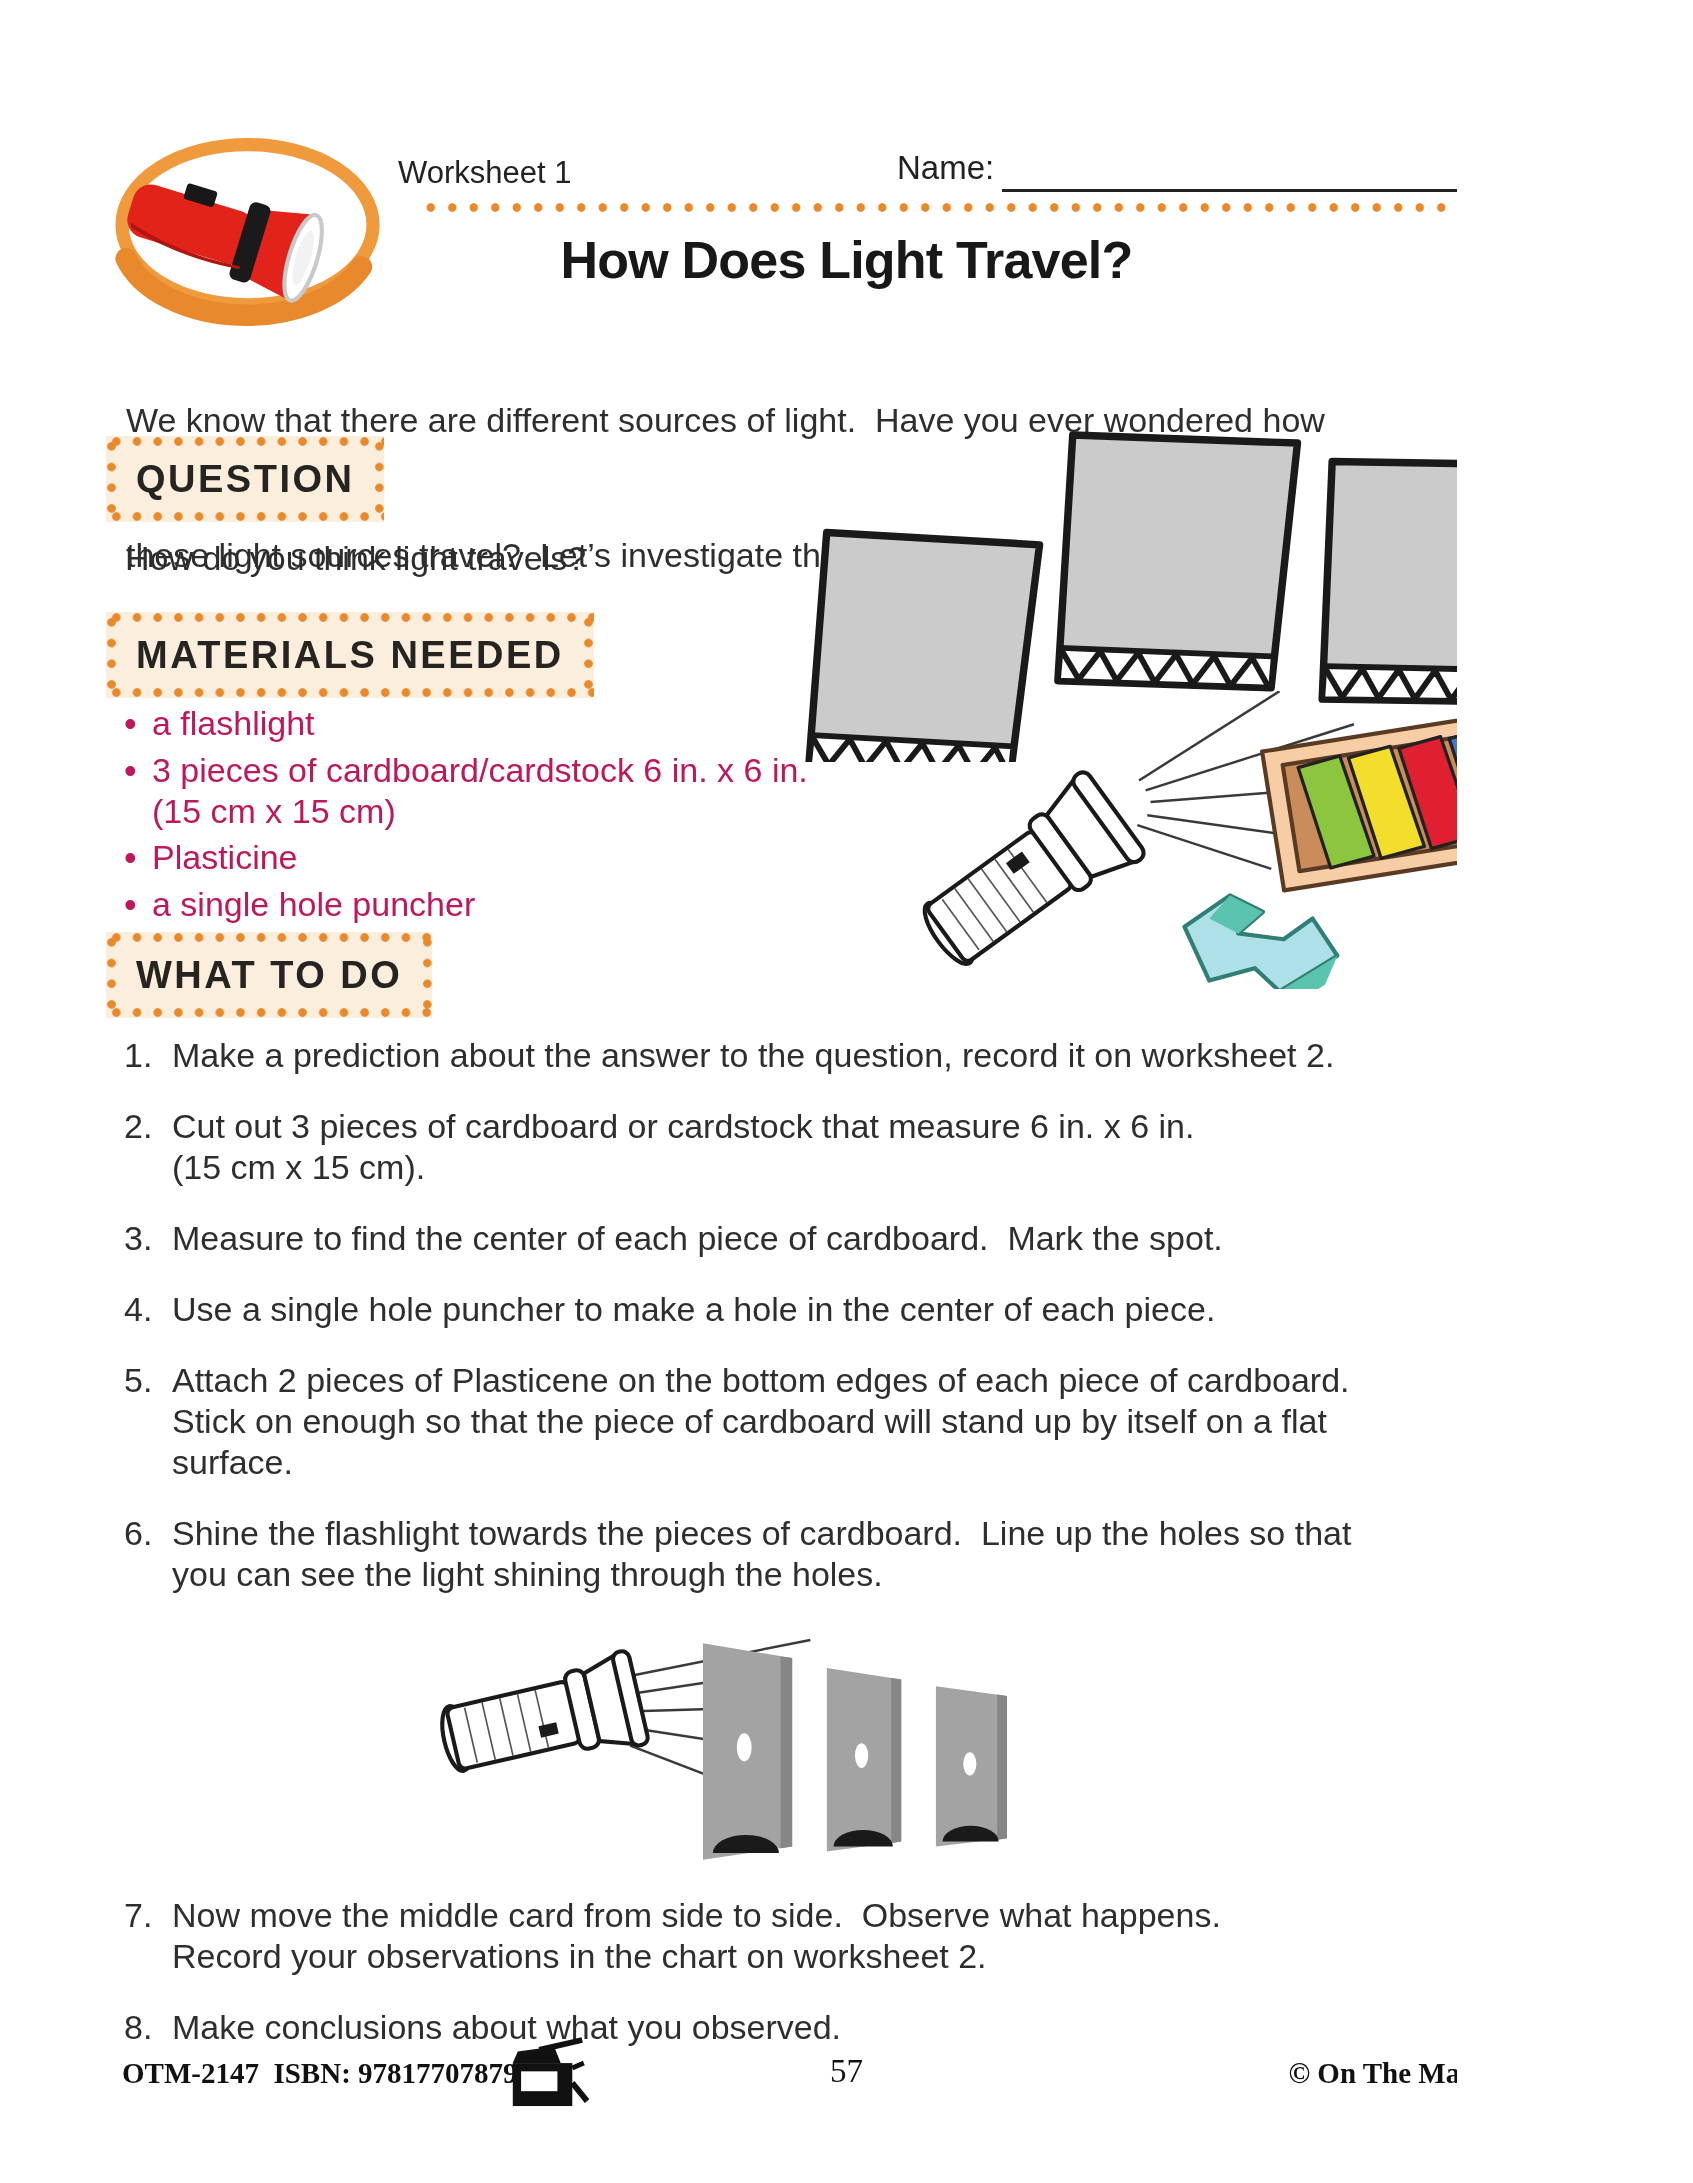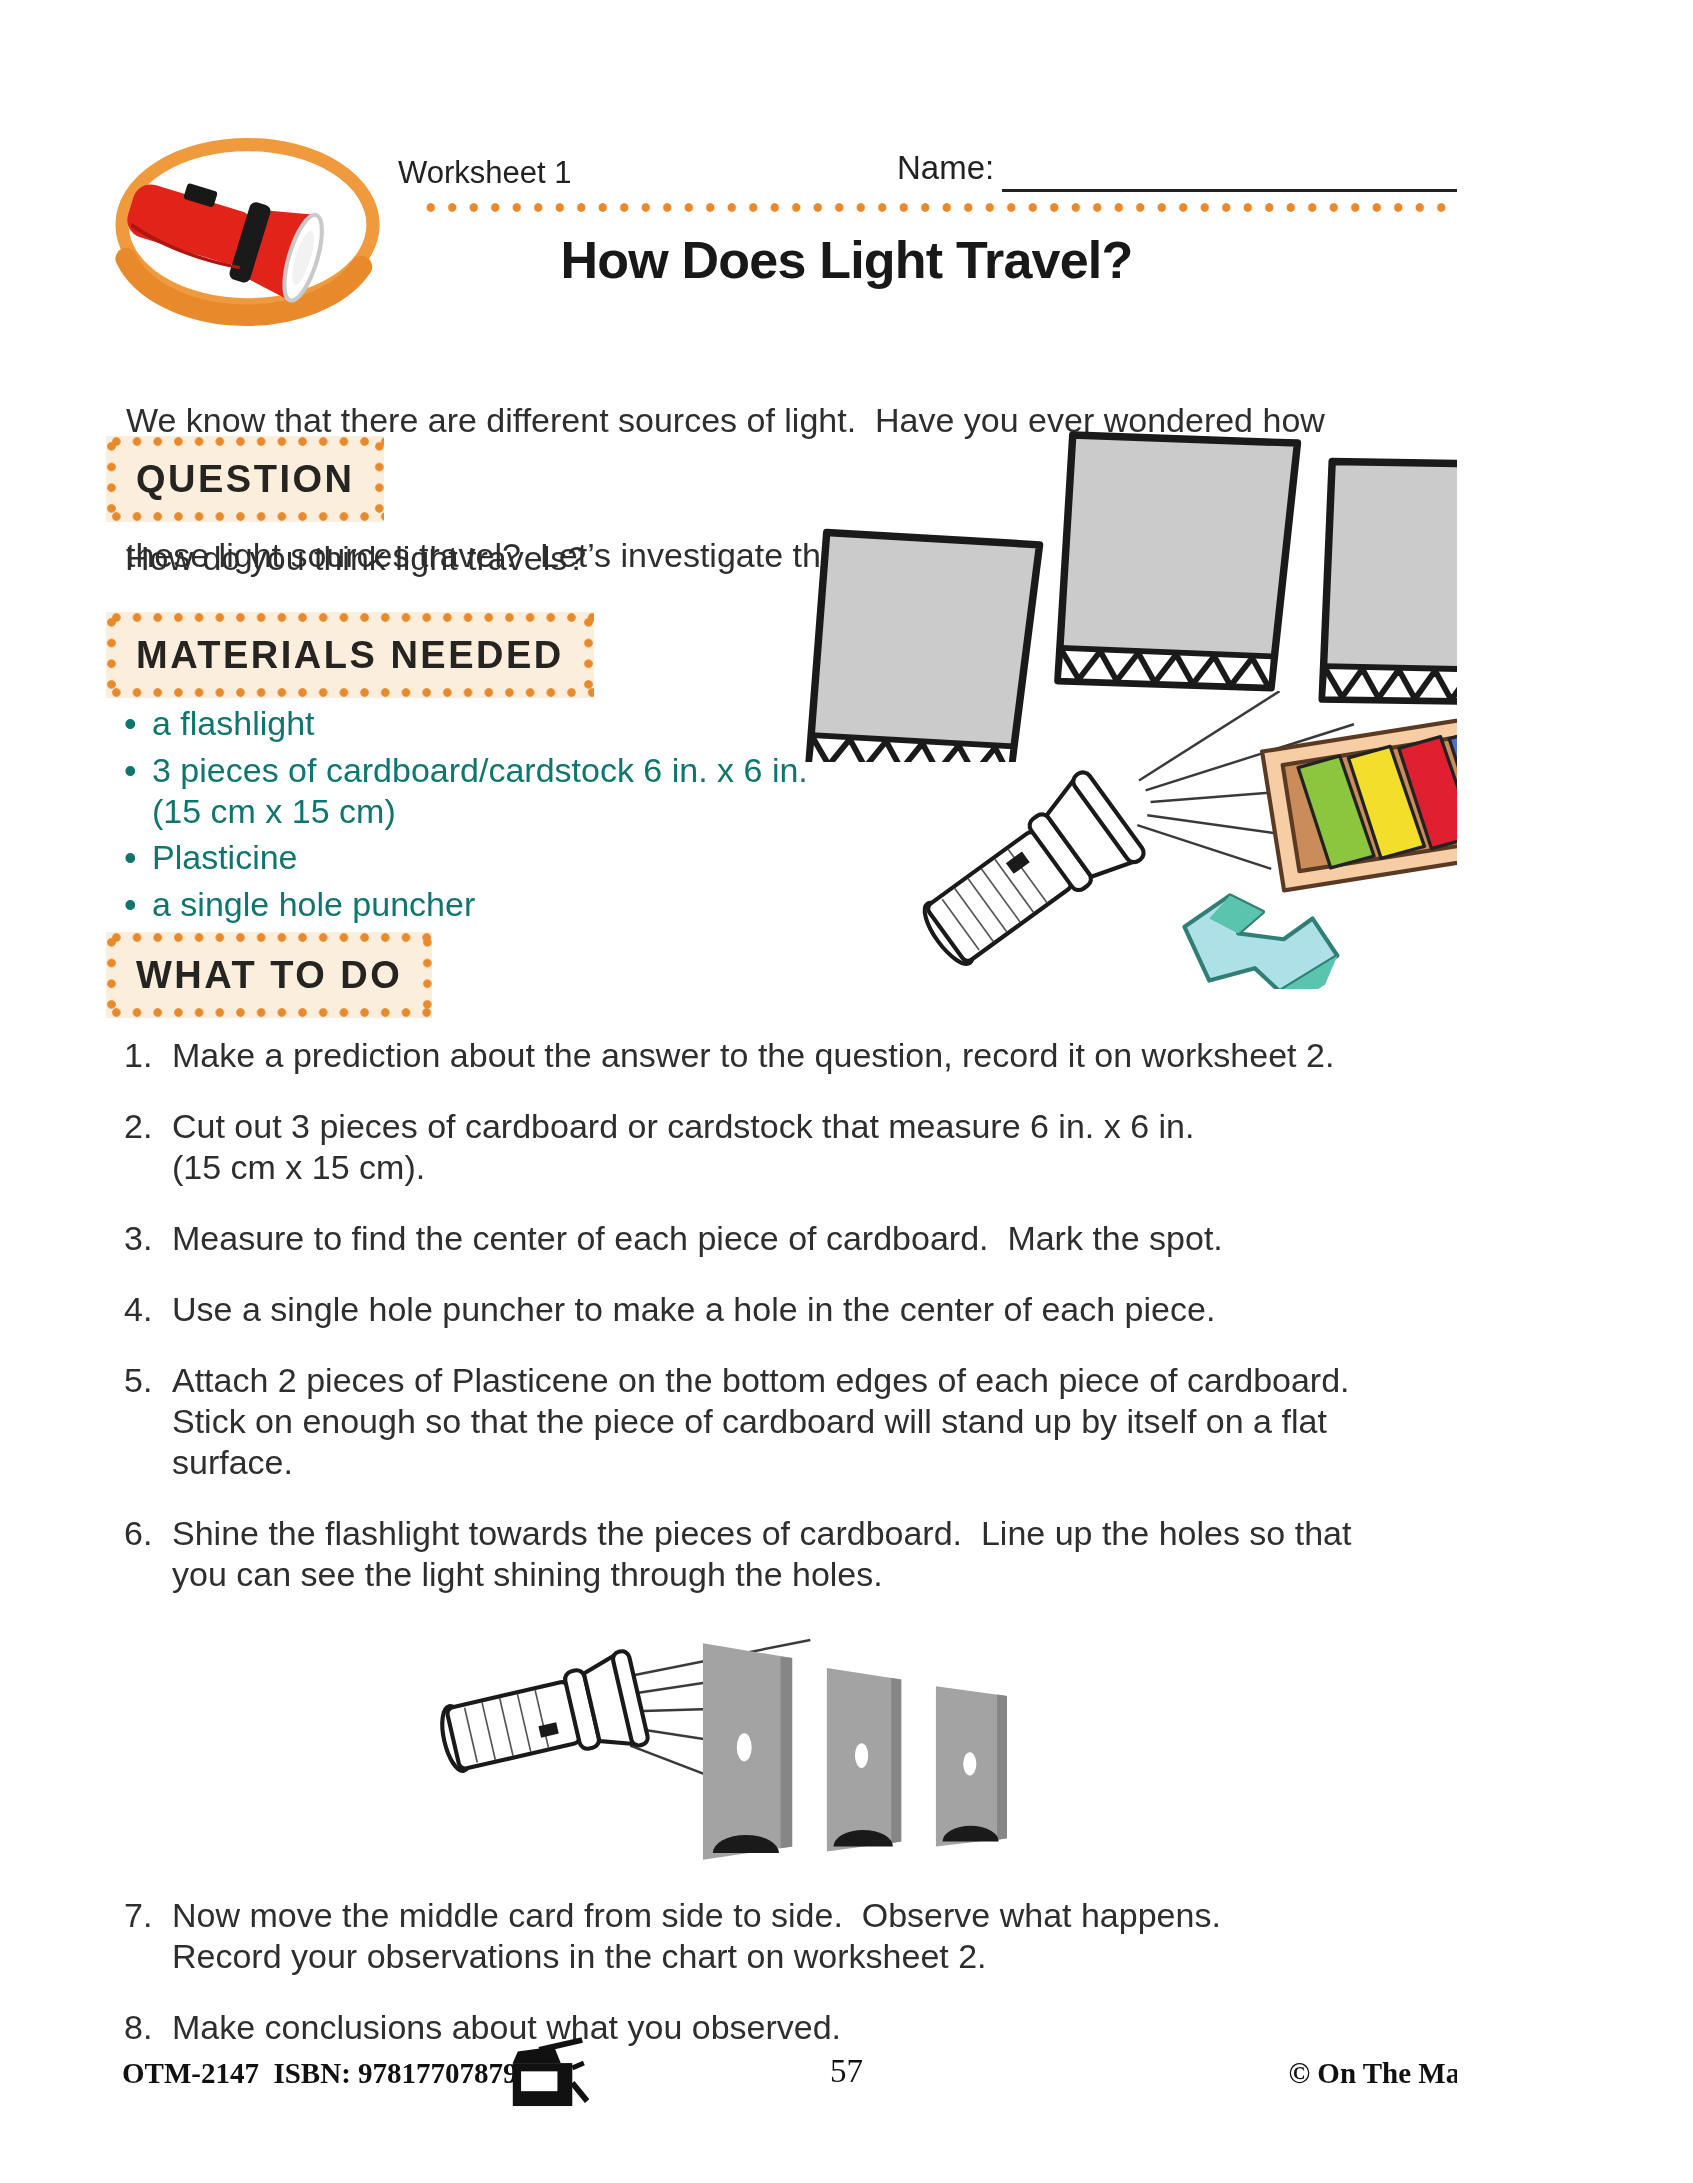--- a/index.html
+++ b/index.html
@@ -38,21 +38,21 @@
     padding:21.5px 30px;}
   .dotbox .hd{font-size:38px;font-weight:700;letter-spacing:2.5px;color:#262420;}
   .box-question{position:absolute;left:106px;top:436px;}
   .box-materials{position:absolute;left:106px;top:612px;}
   .box-whattodo{position:absolute;left:106px;top:932px;}
 
   .question-text{position:absolute;left:125px;top:539px;font-size:34px;color:#2e2e2e;}
 
   
   .materials{position:absolute;left:124px;top:703px;}
-  .mat-item{display:flex;margin-bottom:5px;font-size:34px;line-height:41px;color:#0f766e;}
+  .mat-item{display:flex;margin-bottom:5px;font-size:34px;line-height:41px;color:#be185d;}
   .mat-bullet{width:28px;flex:0 0 28px;}
   .mat-bullet::before{content:"\2022";font-size:36px;}
   .mat-line{display:block;white-space:pre-wrap;}
 
   
   .steps{position:absolute;left:124px;top:1035px;width:1471px;}
   .step{display:flex;margin-bottom:30px;font-size:34px;line-height:41px;color:#2e2e2e;}
   .step-num{width:48px;flex:0 0 48px;}
   .step-line{display:block;white-space:pre-wrap;}
   .mid-illustration{display:block;margin:8.3px 0 21.5px 298px;}

